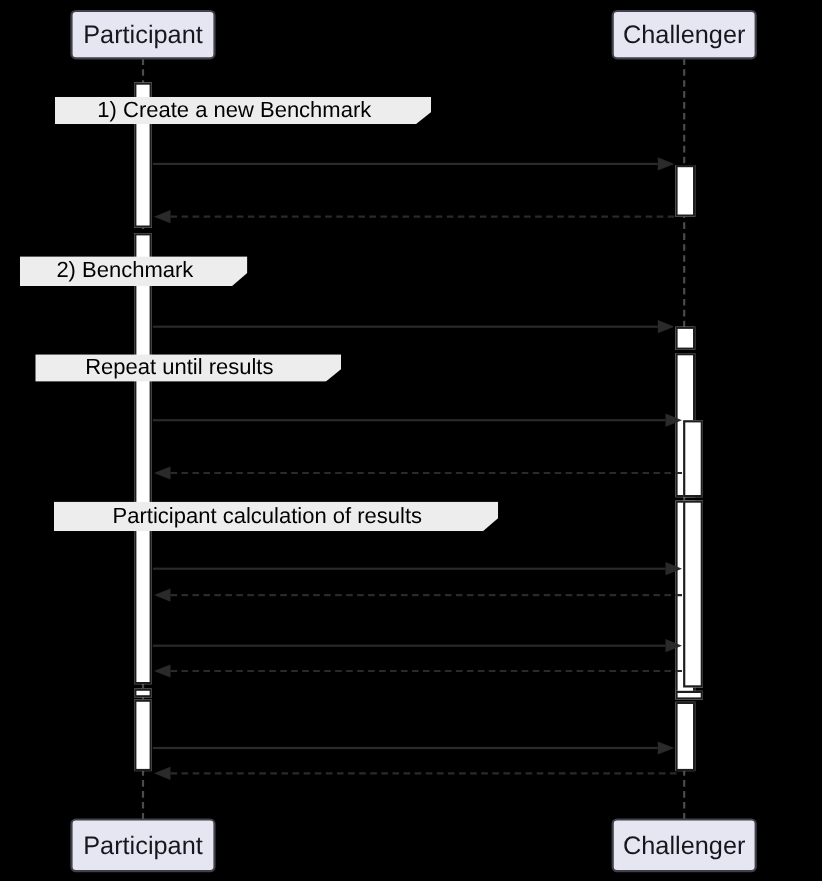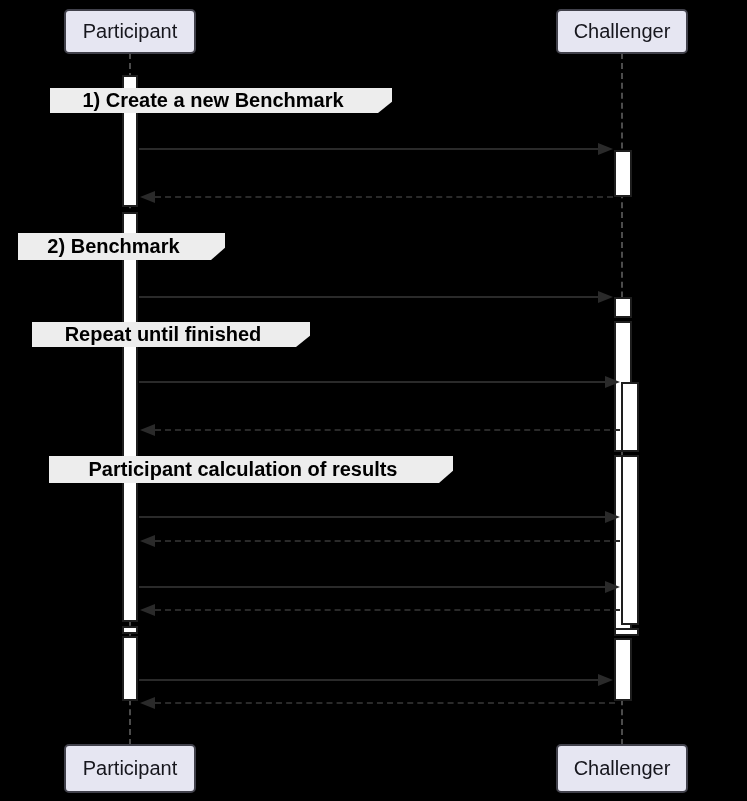--- a/index.html
+++ b/index.html
@@ -11,25 +11,25 @@
     position:absolute;width:0;border-left:2px dashed var(--lifeline,#4b4b4b);
   }
   .bar{
     position:absolute;background:var(--bar-fill,#fff);
     border:2px solid var(--bar-border,#1e1e1e);box-sizing:border-box;
   }
   .pbox{
     position:absolute;background:var(--box-fill,#e6e6f2);
     border:2px solid var(--box-border,#41414b);border-radius:5px;
     box-sizing:border-box;color:var(--box-text,#16161d);
-    font-size:20px;display:flex;align-items:center;justify-content:center;
+    font-size:23px;display:flex;align-items:center;justify-content:center;
   }
   .banner{
     position:absolute;background:var(--banner-fill,#ededed);
-    color:var(--banner-text,#000);font-weight:bold;font-size:20px;
+    color:var(--banner-text,#000);font-weight:normal;font-size:20px;
     display:flex;align-items:center;justify-content:center;
     box-sizing:border-box;padding-right:16px;
     clip-path:polygon(0 0,100% 0,100% 55%,calc(100% - 14px) 100%,0 100%);
     white-space:nowrap;
   }
   .arrow-line{position:absolute;height:0;border-top:2px solid var(--arrow,#2a2a2a);}
   .arrow-line.dashed{border-top-style:dashed;}
   .head{position:absolute;width:0;height:0;border-top:6px solid transparent;border-bottom:6px solid transparent;}
   .head.r{border-left:15px solid var(--arrow,#2a2a2a);}
   .head.l{border-right:15px solid var(--arrow,#2a2a2a);}
@@ -76,20 +76,20 @@
       <div class="arrow-line dashed" style="left: 155px; width: 465px; top: 609px;"></div>
       <div class="head l" style="top: 604px; left: 140px;"></div>
       <div class="arrow-line" style="left: 139px; width: 459px; top: 679px;"></div>
       <div class="head r" style="top: 674px; left: 598px;"></div>
       <div class="arrow-line dashed" style="left: 155px; width: 460px; top: 702px;"></div>
       <div class="head l" style="top: 697px; left: 140px;"></div>
     </div>
 
   <div class="banner" style="left:50px;top:88px;width:342px;height:25px;">1) Create a new Benchmark</div>
   <div class="banner" style="left:18px;top:233px;width:207px;height:27px;">2) Benchmark</div>
-  <div class="banner" style="left:32px;top:322px;width:278px;height:25px;">Repeat until finished</div>
+  <div class="banner" style="left:32px;top:322px;width:278px;height:25px;">Repeat until results</div>
   <div class="banner" style="left:49px;top:456px;width:404px;height:27px;">Participant calculation of results</div>
 
   <div class="pbox" style="left:64px;top:9px;width:132px;height:45px;">Participant</div>
   <div class="pbox" style="left:556px;top:9px;width:132px;height:45px;">Challenger</div>
   <div class="pbox" style="left:64px;top:744px;width:132px;height:49px;">Participant</div>
   <div class="pbox" style="left:556px;top:744px;width:132px;height:49px;">Challenger</div>
 </div>
 
 </body></html>

